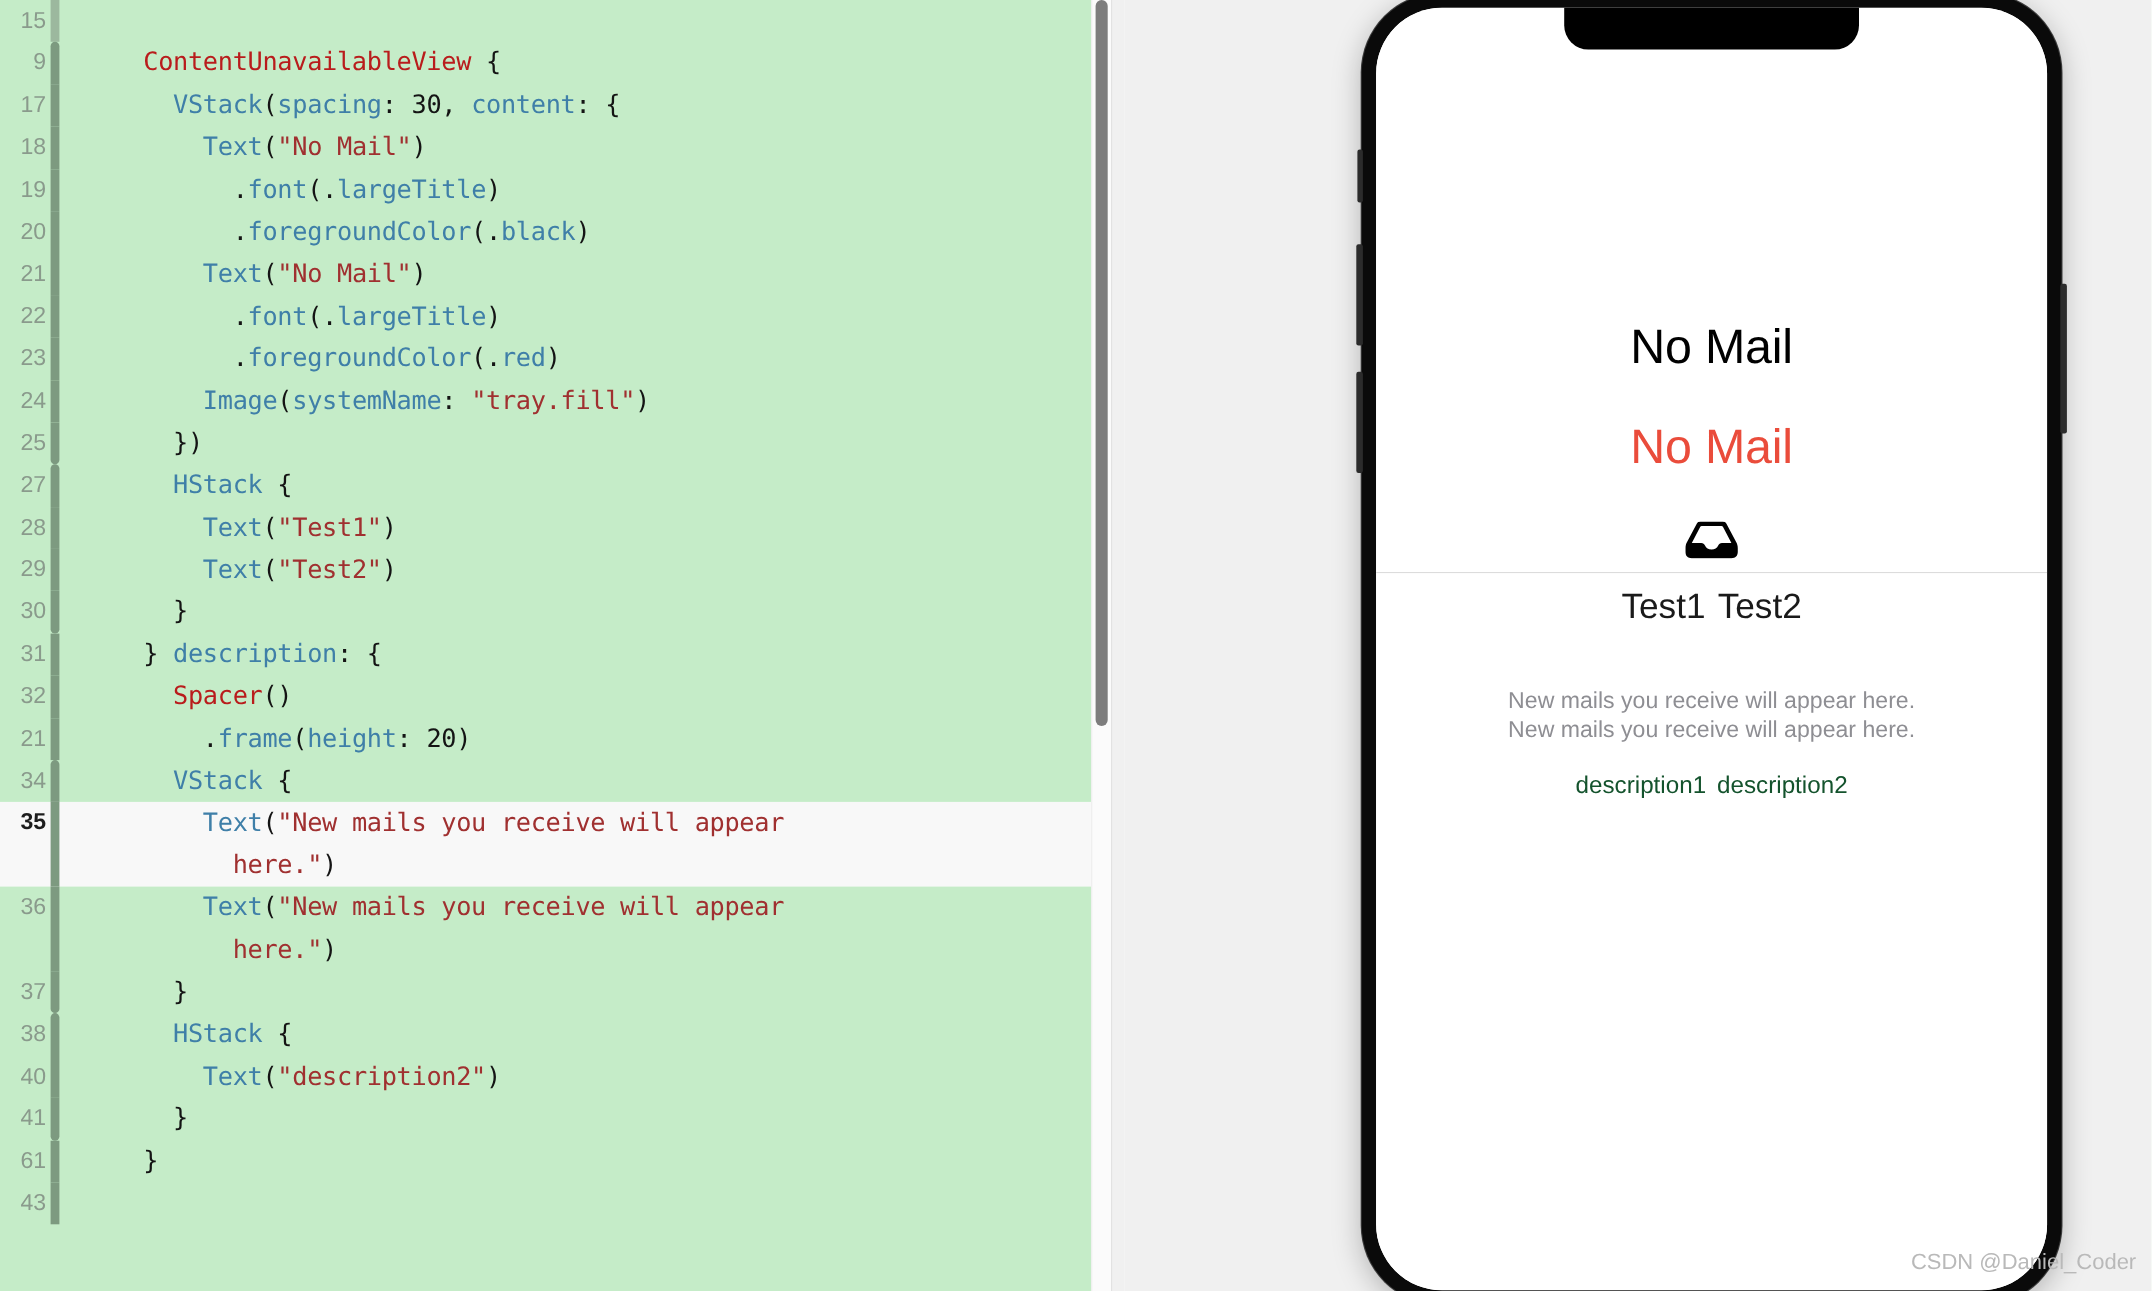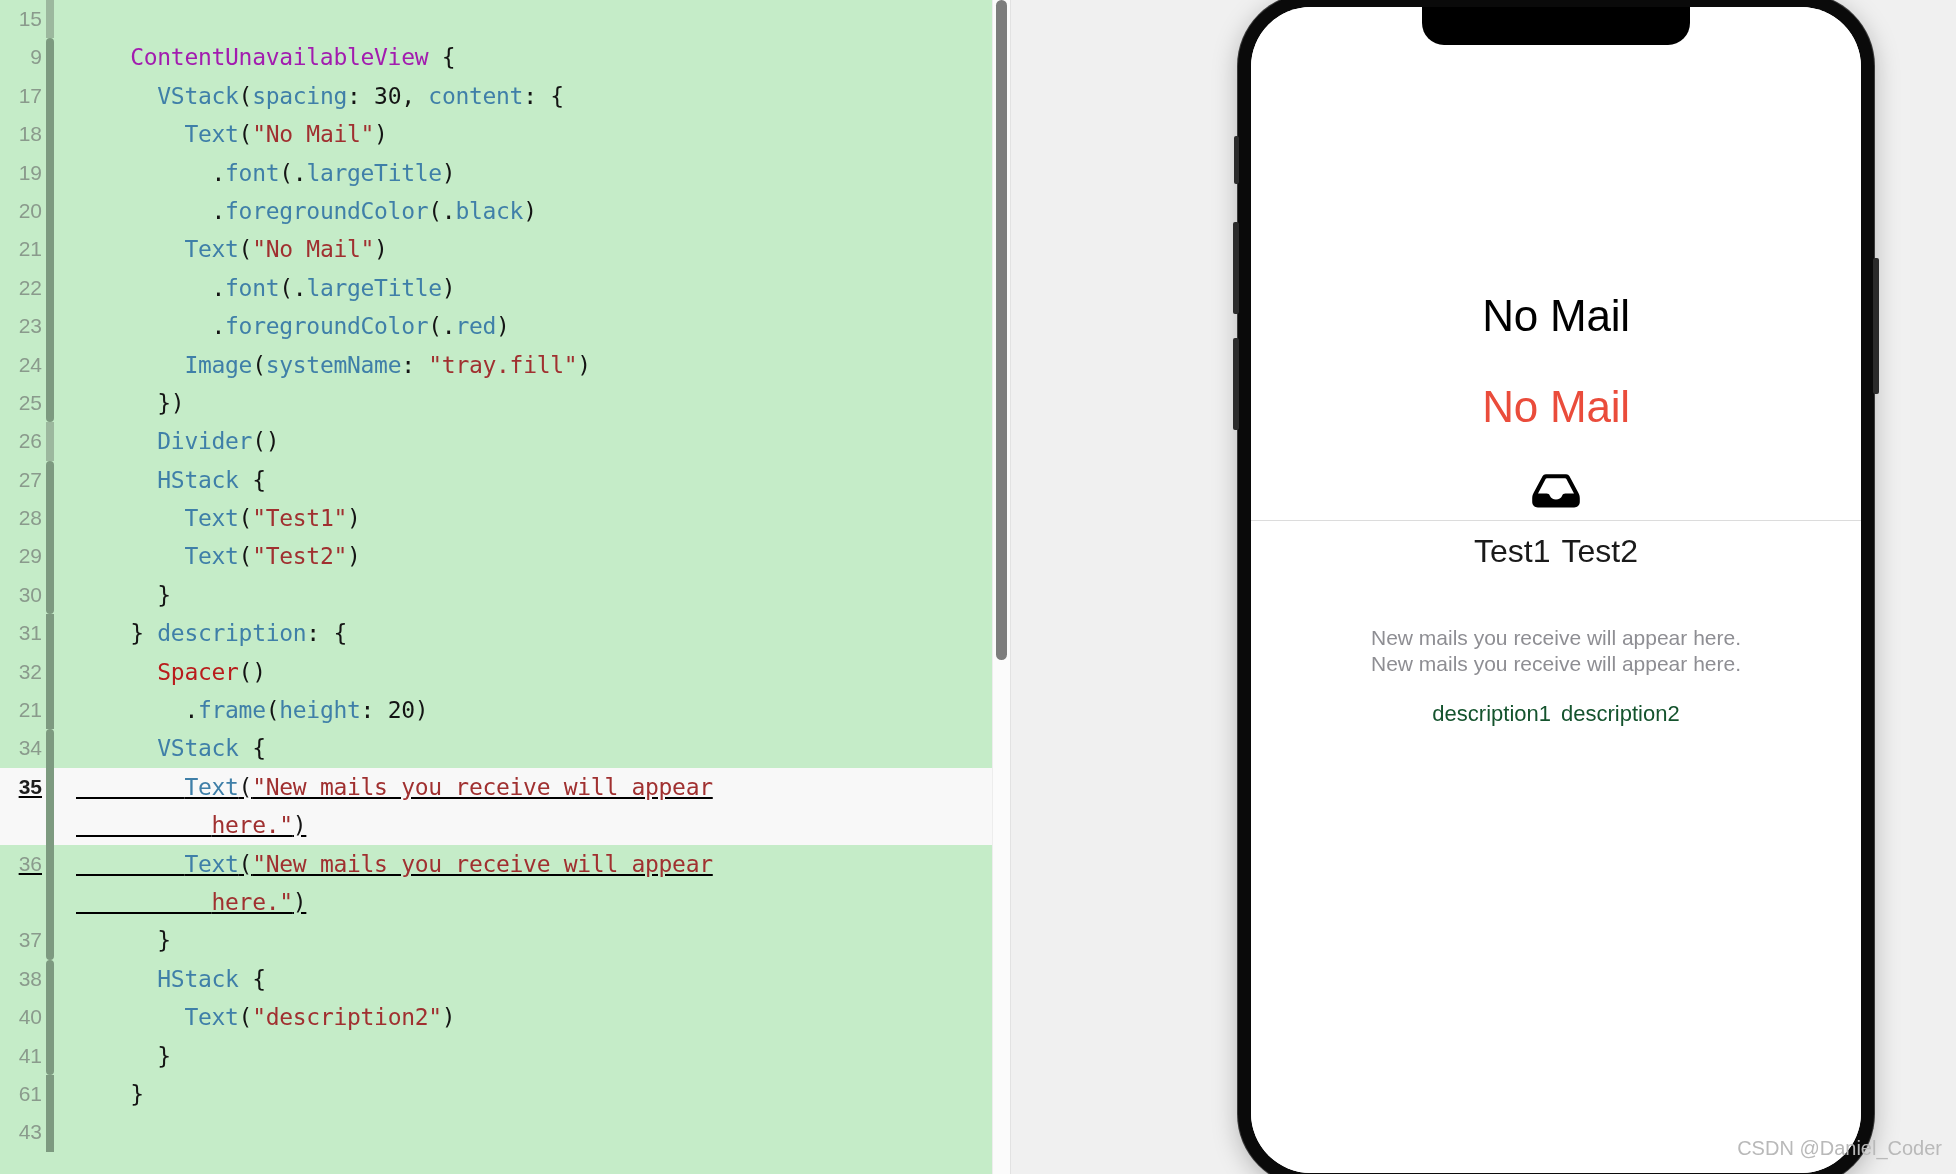--- a/index.html
+++ b/index.html
@@ -44,21 +44,21 @@
     height: 1174px;
   }
 
   .line-row {
     position: relative;
     display: flex;
     align-items: flex-start;
     height: 38.4px;
     background: transparent;
   }
-  .line-row.wrapped { height: 76.8px; text-decoration: underline; }
+  .line-row.wrapped { height: 76.8px; }
   .line-row.highlight { background: #f8f8f8; }
   .line-row.highlight .ln { color: #1d1d1d; font-weight: 700; }
 
   .ln {
     flex: 0 0 42px;
     text-align: right;
     padding-right: 0px;
     font-family: "Liberation Sans", sans-serif;
     font-size: 21px;
     line-height: 38.4px;
@@ -263,21 +263,21 @@
           <div class="fold light">
             <i></i>
           </div>
           <div class="code"></div>
         </div>
         <div class="line-row">
           <div class="ln">9</div>
           <div class="fold cap-top">
             <i></i>
           </div>
-          <div class="code"><span class="punc" style="color: rgb(20, 20, 20);">    </span><span class="kw" style="color: #a21caf;">ContentUnavailableView</span><span class="punc" style="color: rgb(20, 20, 20);"> {</span></div>
+          <div class="code"><span class="punc" style="color: rgb(20, 20, 20);">    </span><span class="kw" style="color: #b91c1c;">ContentUnavailableView</span><span class="punc" style="color: rgb(20, 20, 20);"> {</span></div>
         </div>
         <div class="line-row">
           <div class="ln">17</div>
           <div class="fold">
             <i></i>
           </div>
           <div class="code"><span class="punc" style="color: rgb(20, 20, 20);">      </span><span class="kw" style="color: rgb(63, 127, 168);">VStack</span><span class="punc" style="color: rgb(20, 20, 20);">(</span><span class="kw" style="color: rgb(63, 127, 168);">spacing</span><span class="punc" style="color: rgb(20, 20, 20);">: </span><span class="num" style="color: rgb(20, 20, 20);">30</span><span class="punc" style="color: rgb(20, 20, 20);">, </span><span class="kw" style="color: rgb(63, 127, 168);">content</span><span class="punc" style="color: rgb(20, 20, 20);">: {</span></div>
         </div>
         <div class="line-row">
           <div class="ln">18</div>
@@ -327,27 +327,20 @@
             <i></i>
           </div>
           <div class="code"><span class="punc" style="color: rgb(20, 20, 20);">        </span><span class="kw" style="color: rgb(63, 127, 168);">Image</span><span class="punc" style="color: rgb(20, 20, 20);">(</span><span class="kw" style="color: rgb(63, 127, 168);">systemName</span><span class="punc" style="color: rgb(20, 20, 20);">: </span><span class="str" style="color: rgb(160, 48, 48);">"tray.fill"</span><span class="punc" style="color: rgb(20, 20, 20);">)</span></div>
         </div>
         <div class="line-row">
           <div class="ln">25</div>
           <div class="fold cap-bottom">
             <i></i>
           </div>
           <div class="code"><span class="punc" style="color: rgb(20, 20, 20);">      })</span></div>
-        </div>
-        <div class="line-row">
-          <div class="ln">26</div>
-          <div class="fold light">
-            <i></i>
-          </div>
-          <div class="code"><span class="punc" style="color: rgb(20, 20, 20);">      </span><span class="kw" style="color: rgb(63, 127, 168);">Divider</span><span class="punc" style="color: rgb(20, 20, 20);">()</span></div>
         </div>
         <div class="line-row">
           <div class="ln">27</div>
           <div class="fold cap-top">
             <i></i>
           </div>
           <div class="code"><span class="punc" style="color: rgb(20, 20, 20);">      </span><span class="kw" style="color: rgb(63, 127, 168);">HStack</span><span class="punc" style="color: rgb(20, 20, 20);"> {</span></div>
         </div>
         <div class="line-row">
           <div class="ln">28</div>

